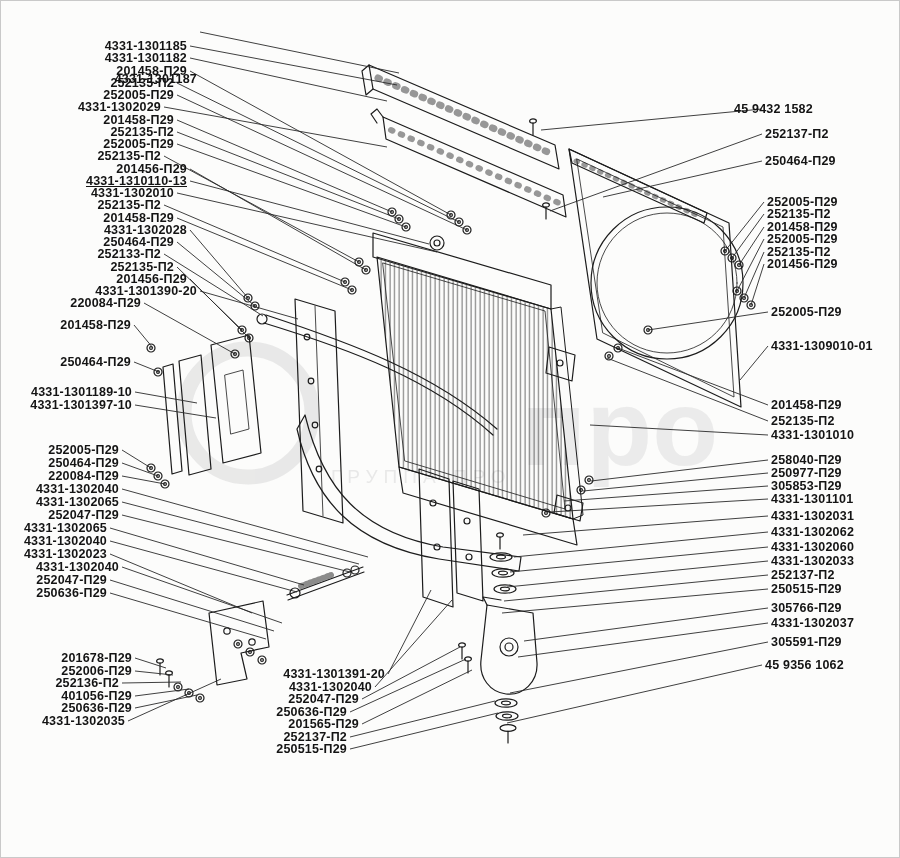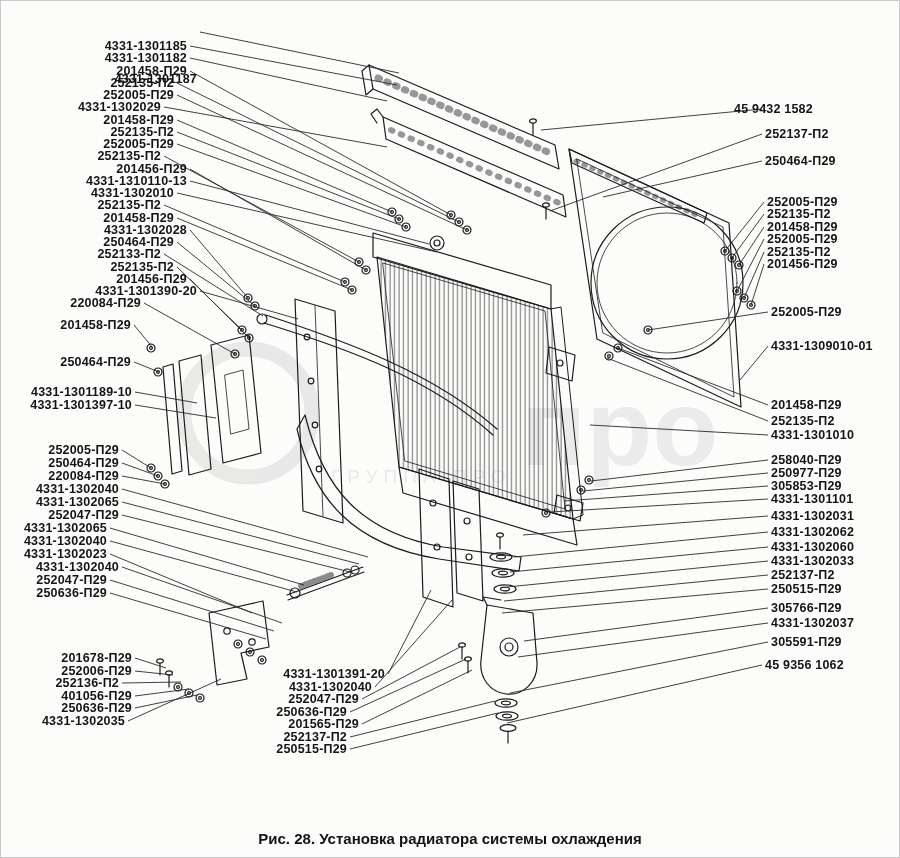--- a/index.html
+++ b/index.html
@@ -301,21 +301,21 @@
       <div class="part-label" style="top: 49px; right: 714px;">4331-1301182</div>
       <div class="part-label" style="top: 62px; right: 714px;">201458-П29</div>
       <div class="part-label" style="top: 74px; right: 727px;">252135-П2</div>
       <div class="part-label" style="top: 86px; right: 727px;">252005-П29</div>
       <div class="part-label" style="top: 98px; right: 740px;">4331-1302029</div>
       <div class="part-label" style="top: 111px; right: 727px;">201458-П29</div>
       <div class="part-label" style="top: 123px; right: 727px;">252135-П2</div>
       <div class="part-label" style="top: 135px; right: 727px;">252005-П29</div>
       <div class="part-label" style="top: 147px; right: 740px;">252135-П2</div>
       <div class="part-label" style="top: 160px; right: 714px;">201456-П29</div>
-      <div class="part-label" style="top: 172px; right: 714px;">4331-1310110-13</div>
+      <div class="part-label" style="top: 172px; right: 714px; text-decoration: underline;">4331-1310110-13</div>
       <div class="part-label" style="top: 184px; right: 727px;">4331-1302010</div>
       <div class="part-label" style="top: 196px; right: 740px;">252135-П2</div>
       <div class="part-label" style="top: 209px; right: 727px;">201458-П29</div>
       <div class="part-label" style="top: 221px; right: 714px;">4331-1302028</div>
       <div class="part-label" style="top: 233px; right: 727px;">250464-П29</div>
       <div class="part-label" style="top: 245px; right: 740px;">252133-П2</div>
       <div class="part-label" style="top: 258px; right: 727px;">252135-П2</div>
       <div class="part-label" style="top: 270px; right: 714px;">201456-П29</div>
       <div class="part-label" style="top: 282px; right: 704px;">4331-1301390-20</div>
       <div class="part-label" style="top: 294px; right: 760px;">220084-П29</div>
@@ -371,14 +371,13 @@
       <div class="part-label" style="top: 538px; left: 770px;">4331-1302060</div>
       <div class="part-label" style="top: 552px; left: 770px;">4331-1302033</div>
       <div class="part-label" style="top: 566px; left: 770px;">252137-П2</div>
       <div class="part-label" style="top: 580px; left: 770px;">250515-П29</div>
       <div class="part-label" style="top: 599px; left: 770px;">305766-П29</div>
       <div class="part-label" style="top: 614px; left: 770px;">4331-1302037</div>
       <div class="part-label" style="top: 633px; left: 770px;">305591-П29</div>
       <div class="part-label" style="top: 656px; left: 764px;">45 9356 1062</div>
     </div>
 
-  <div class="caption">Рис. 28. Установка радиатора системы охлаждения</div>
 </div>
 
 </body></html>

